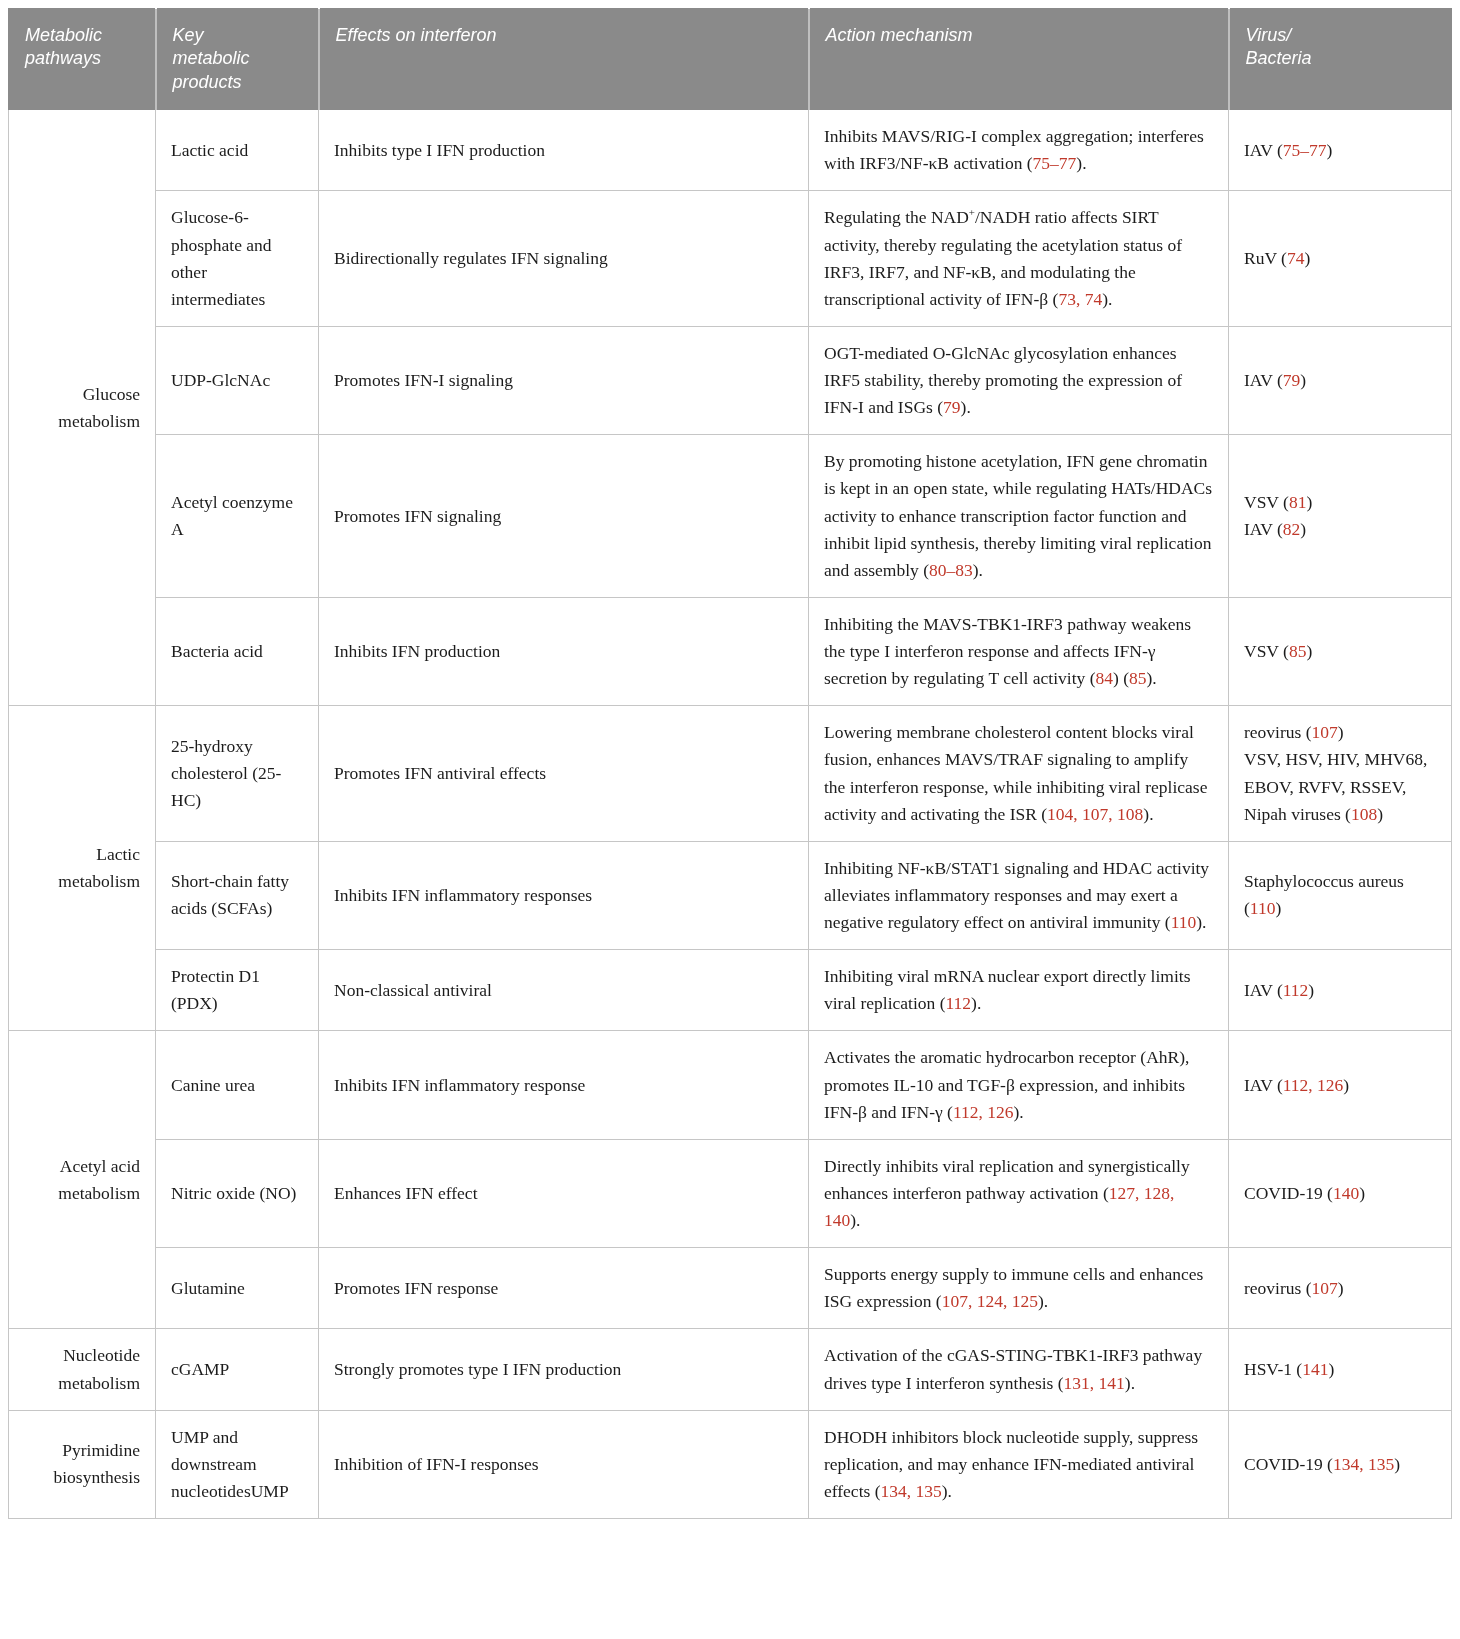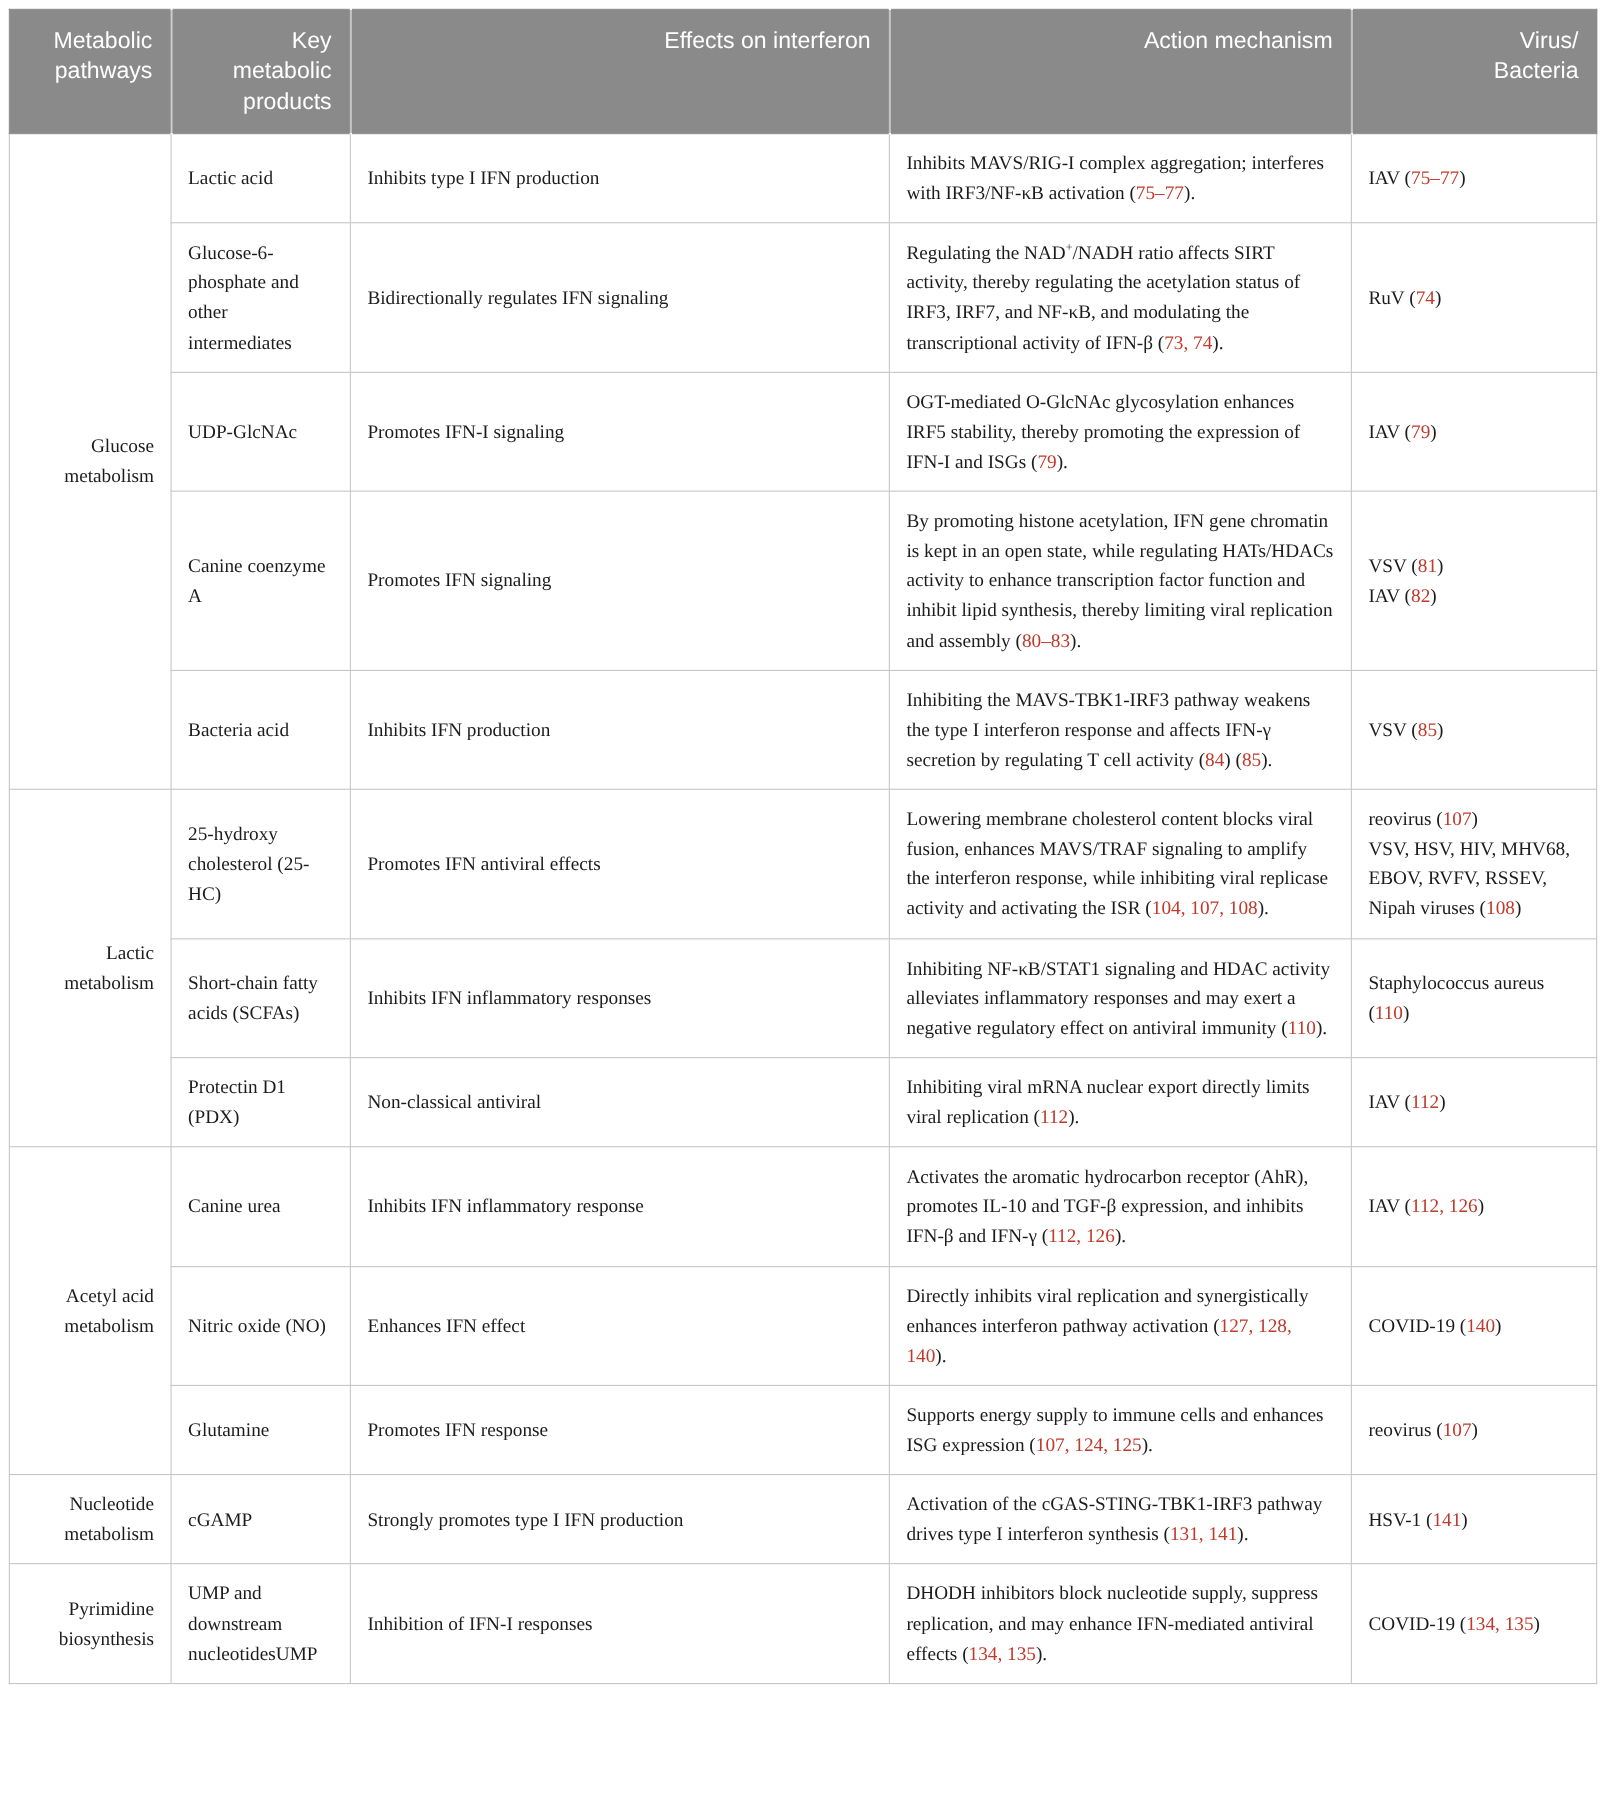--- a/index.html
+++ b/index.html
@@ -25,27 +25,28 @@
   col.c1{width:147px;}
   col.c2{width:163px;}
   col.c3{width:490px;}
   col.c4{width:420px;}
   col.c5{width:auto;}
   thead th{
     background:var(--header-bg);
     color:var(--header-text);
     font-family:"Liberation Sans", sans-serif;
     font-weight:400;
-    font-size:21px;
+    font-size:18px;
     line-height:1.3;
-    text-align:right;
+    text-align:left;
     vertical-align:top;
     padding:15px 16px;
     border:1px solid var(--header-bg);
     border-left:2px solid rgba(255,255,255,0.45);
+    font-style:italic;
   }
   thead th:first-child{border-left:1px solid var(--header-bg);}
   tbody td{
     border:1px solid var(--border-color);
     font-size:17.5px;
     line-height:1.55;
     padding:13px 15px;
     vertical-align:middle;
     background:#ffffff;
   }
@@ -88,21 +89,21 @@
           <td>Regulating the NAD<sup>+</sup>/NADH ratio affects SIRT activity, thereby regulating the acetylation status of IRF3, IRF7, and NF-κB, and modulating the transcriptional activity of IFN-β (<span class="cite">73, 74</span>).</td>
           <td>RuV (<span class="cite">74</span>)</td>
         </tr>
         <tr>
           <td>UDP-GlcNAc</td>
           <td>Promotes IFN-I signaling</td>
           <td>OGT-mediated O-GlcNAc glycosylation enhances IRF5 stability, thereby promoting the expression of IFN-I and ISGs (<span class="cite">79</span>).</td>
           <td>IAV (<span class="cite">79</span>)</td>
         </tr>
         <tr>
-          <td>Canine coenzyme A</td>
+          <td>Acetyl coenzyme A</td>
           <td>Promotes IFN signaling</td>
           <td>By promoting histone acetylation, IFN gene chromatin is kept in an open state, while regulating HATs/HDACs activity to enhance transcription factor function and inhibit lipid synthesis, thereby limiting viral replication and assembly (<span class="cite">80–83</span>).</td>
           <td>VSV (<span class="cite">81</span>)<br>IAV (<span class="cite">82</span>)</td>
         </tr>
         <tr>
           <td>Bacteria acid</td>
           <td>Inhibits IFN production</td>
           <td>Inhibiting the MAVS-TBK1-IRF3 pathway weakens the type I interferon response and affects IFN-γ secretion by regulating T cell activity (<span class="cite">84</span>) (<span class="cite">85</span>).</td>
           <td>VSV (<span class="cite">85</span>)</td>
         </tr>

